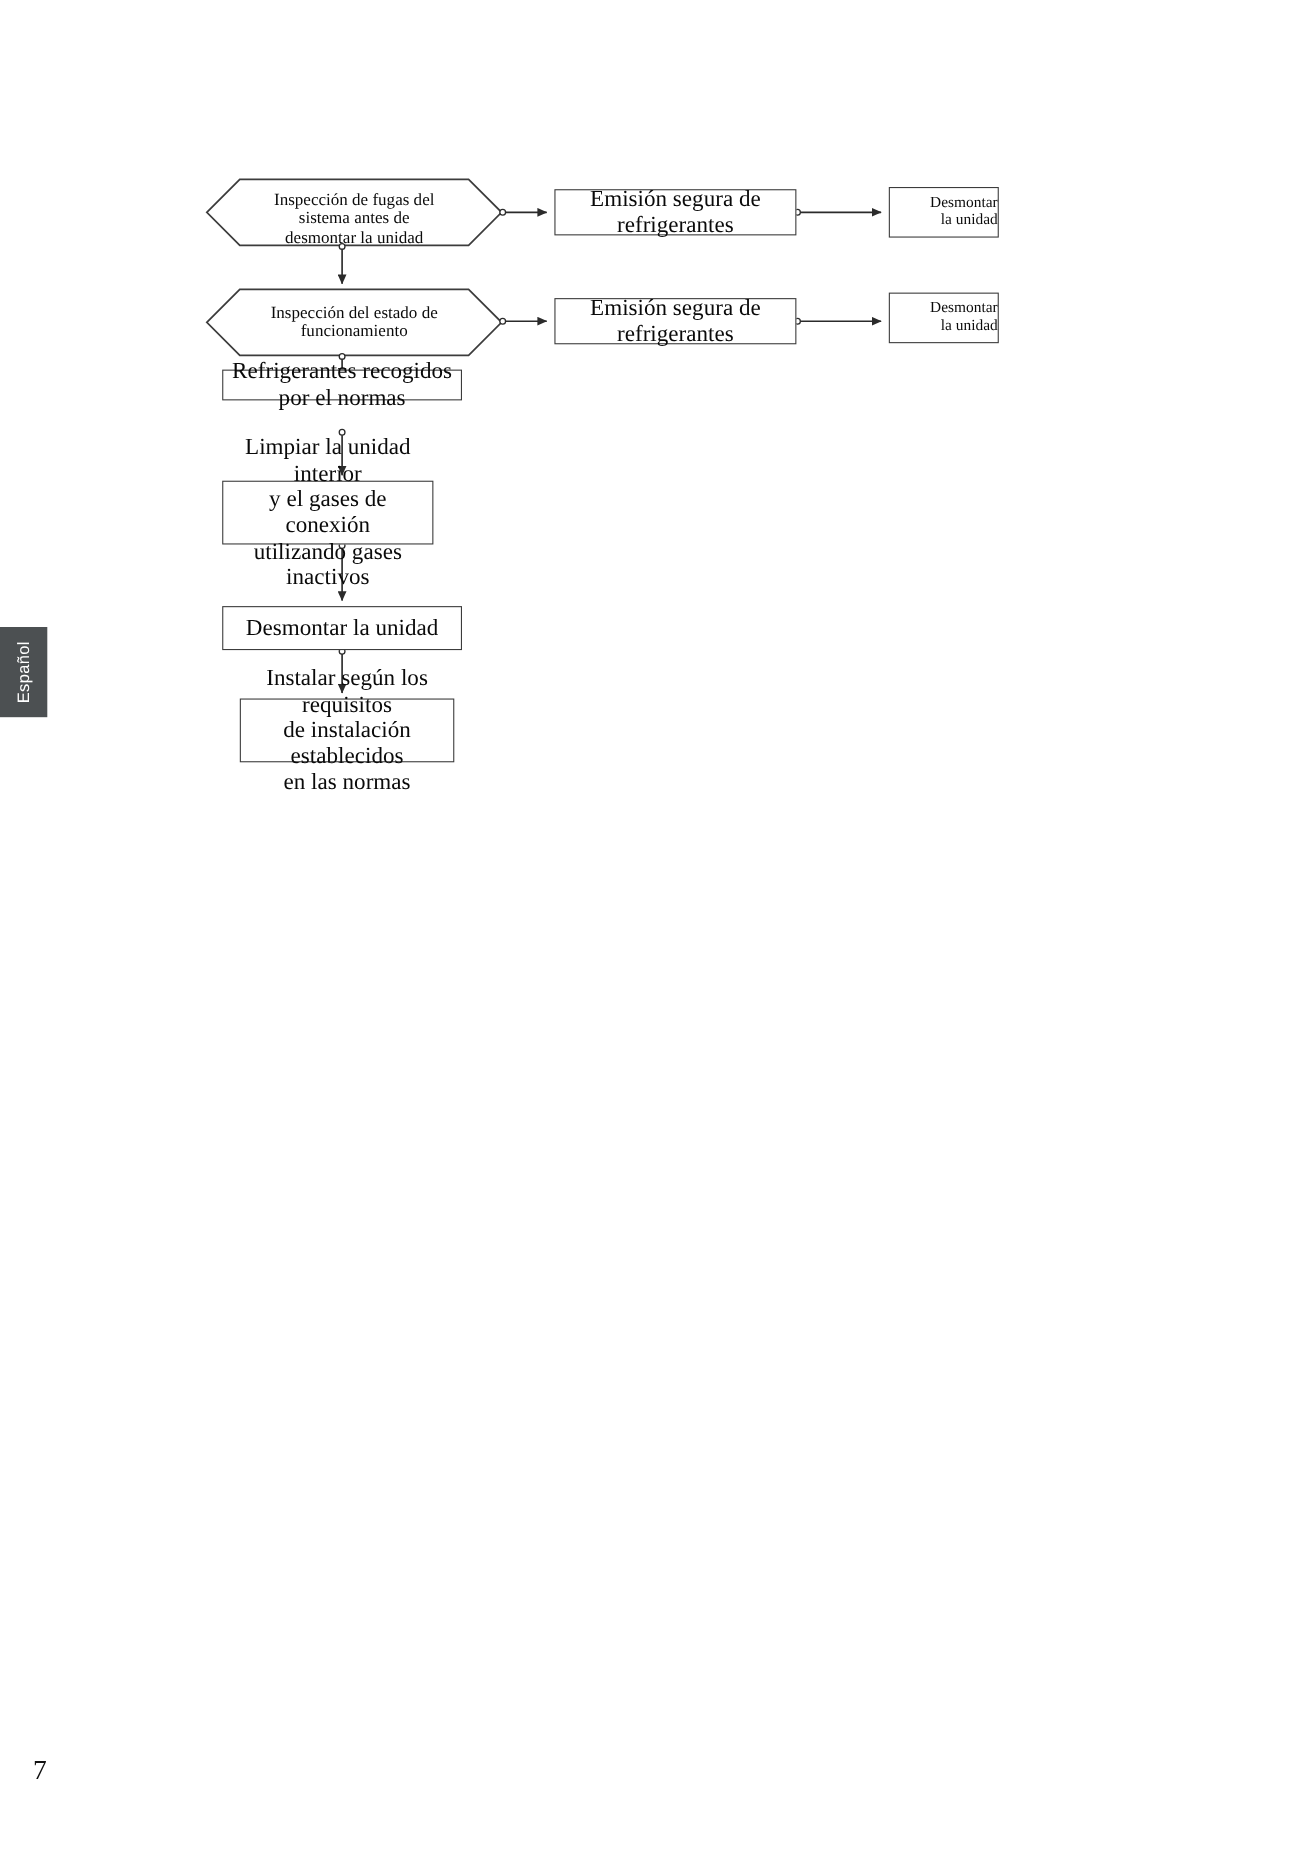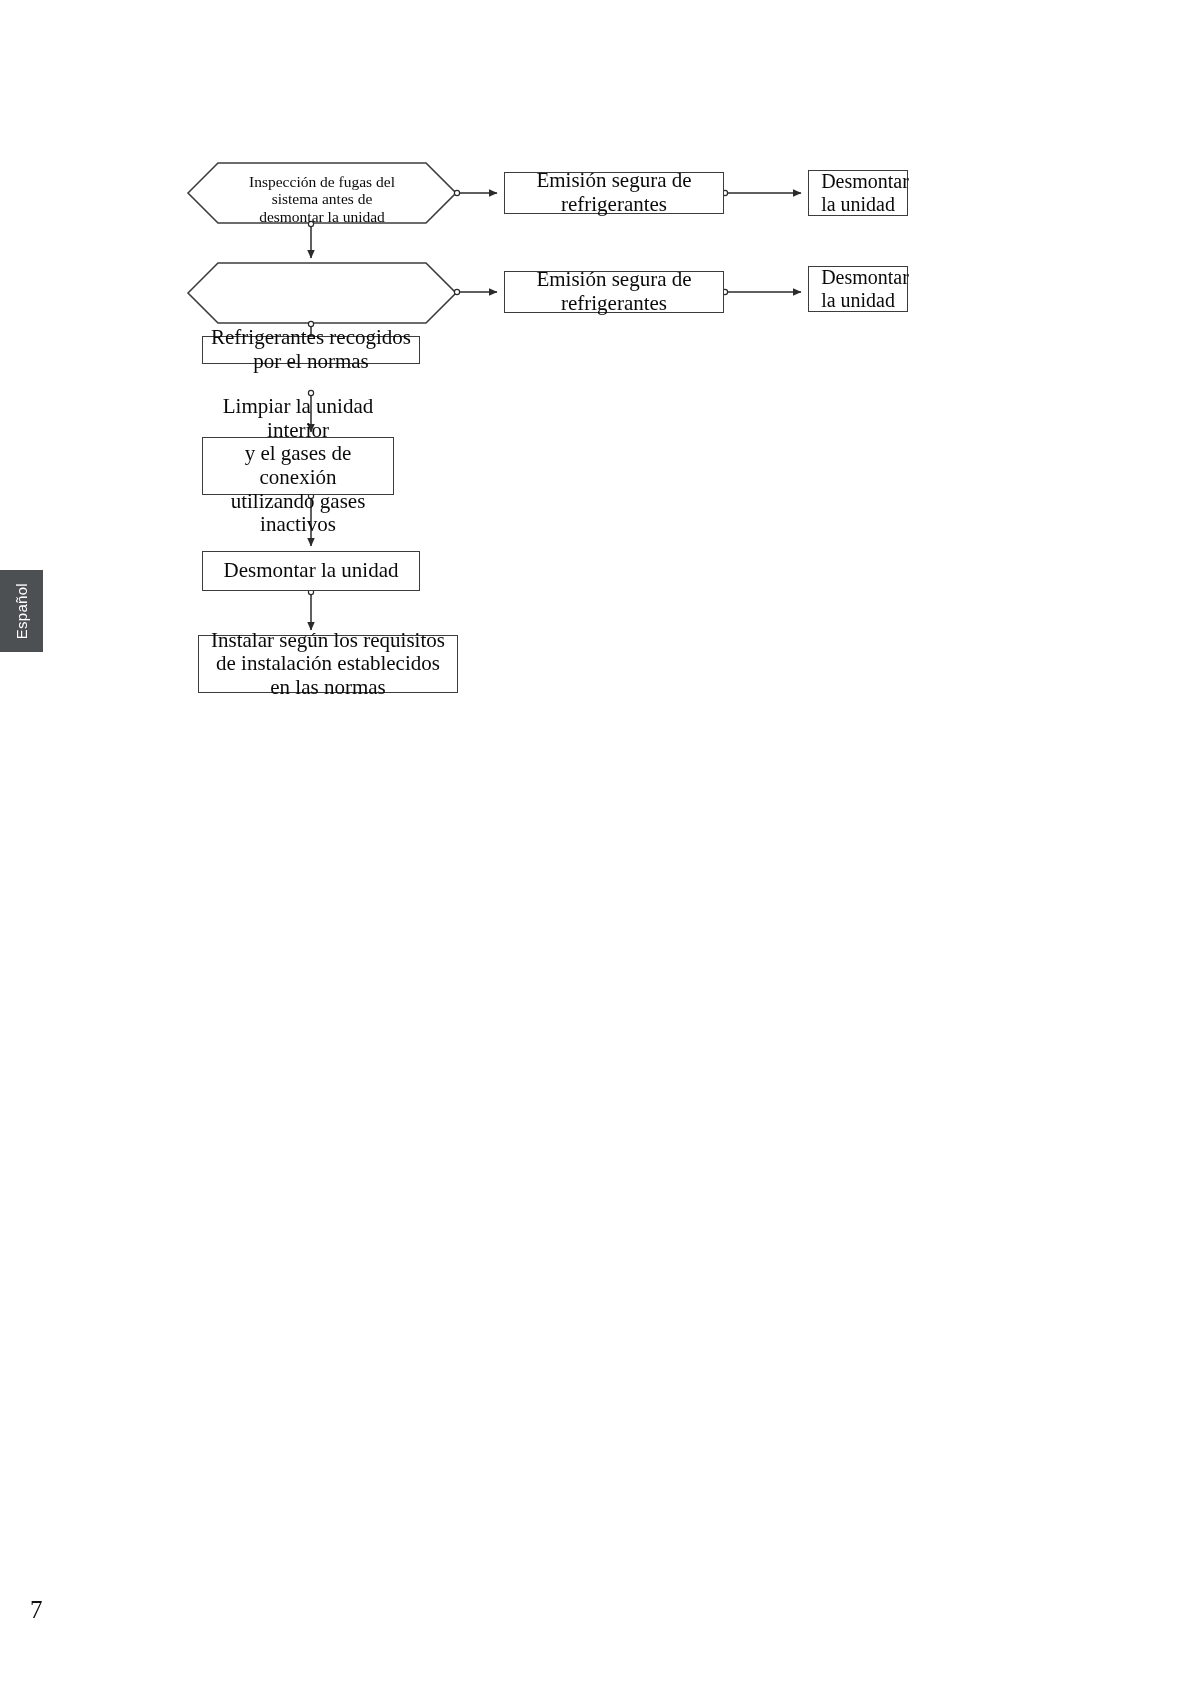--- a/index.html
+++ b/index.html
@@ -101,25 +101,25 @@
     line-height: 1.12;
     font-size: 15.5px;
     color: #0a0a0a;
     pointer-events: none;
   }
   .hextext .l1 { display: block; }
   .hextext .l2 { display: block; }
   .hextext .l3 { display: block; }
 
   .box-right-label {
-    text-align: left;
+    text-align: right;
     width: 100%;
     padding-left: 14px;
     line-height: 1.14;
-    font-size: 20px;
+    font-size: 14px;
   }
 </style>
 </head>
 <body>
 
 <div id="page">
 
   <div class="side-tab">
     <span class="side-tab-label">Español</span>
   </div>
@@ -183,20 +183,26 @@
     <div class="txt">Emisión segura de refrigerantes</div>
   </div>
 
   <div class="node proc" style="left:808px; top:170px; width:100px; height:46px;">
     <div class="box-right-label">
       <span>Desmontar</span><br>
       <span>la unidad</span>
     </div>
   </div>
 
+  <div class="hexwrap" style="left:188px; top:263px; width:268px; height:60px;">
+    <div class="hextext">
+      <span class="l1">Inspección del estado de</span>
+      <span class="l2">funcionamiento</span>
+    </div>
+  </div>
 
   <div class="node proc" style="left:504px; top:271px; width:220px; height:42px;">
     <div class="txt">Emisión segura de refrigerantes</div>
   </div>
 
   <div class="node proc" style="left:808px; top:266px; width:100px; height:46px;">
     <div class="box-right-label">
       <span>Desmontar</span><br>
       <span>la unidad</span>
     </div>
@@ -214,21 +220,21 @@
       <span>Limpiar la unidad interior</span><br>
       <span>y el gases de conexión</span><br>
       <span>utilizando gases inactivos</span>
     </div>
   </div>
 
   <div class="node proc" style="left:202px; top:551px; width:218px; height:40px;">
     <div class="txt">Desmontar la unidad</div>
   </div>
 
-  <div class="node proc" style="left:198px; top:635px; width:260px; height:58px;">
+  <div class="node proc" style="left:218px; top:635px; width:195px; height:58px;">
     <div class="txt">
       <span>Instalar según los requisitos</span><br>
       <span>de instalación establecidos</span><br>
       <span>en las normas</span>
     </div>
   </div>
 
   <div class="page-number">7</div>
 
 </div>

